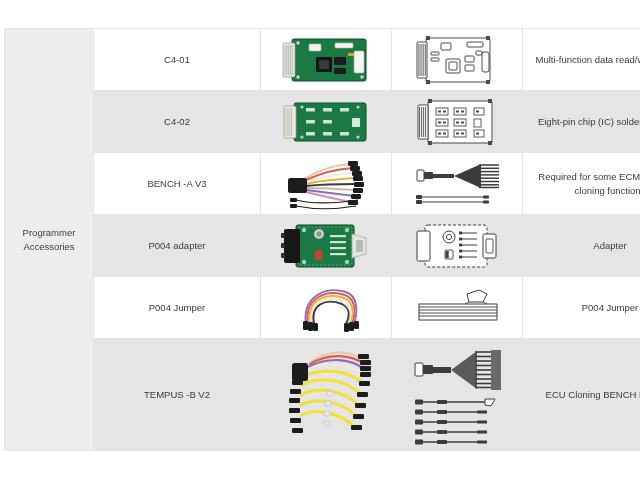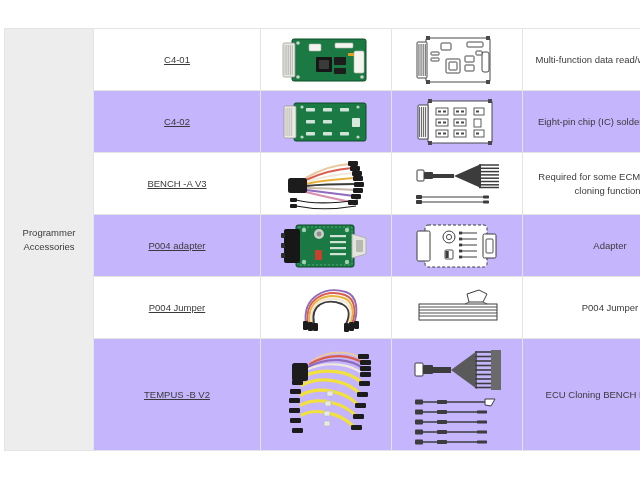--- a/index.html
+++ b/index.html
@@ -46,30 +46,30 @@
     border:1px solid #e3e4e6;
     vertical-align:middle;
     text-align:center;
     font-size:9.5px;
     color:#3a3a3a;
     padding:0 6px;
     line-height:1.45;
     background-clip:padding-box;
   }
   tr.row-white > td{ background:#ffffff; }
-  tr.row-grey  > td{ background:#c4b5fd; }
+  tr.row-grey  > td{ background:#e5e5e5; }
   td.cat{
     background:#ededee !important;
     width:76px;
     font-size:9.5px;
     color:#3a3a3a;
     line-height:1.5;
     margin-left:43px;
   }
-  td.name{ width:154px;text-decoration:underline; }
+  td.name{ width:154px; }
   td.photo{ width:118px; padding:2px; }
   td.line { width:118px; padding:2px; }
   td.desc{ width:162px; }
   .cellimg{
     width:100%;
     display:flex;
     align-items:center;
     justify-content:center;
   }
   svg{display:block;}

